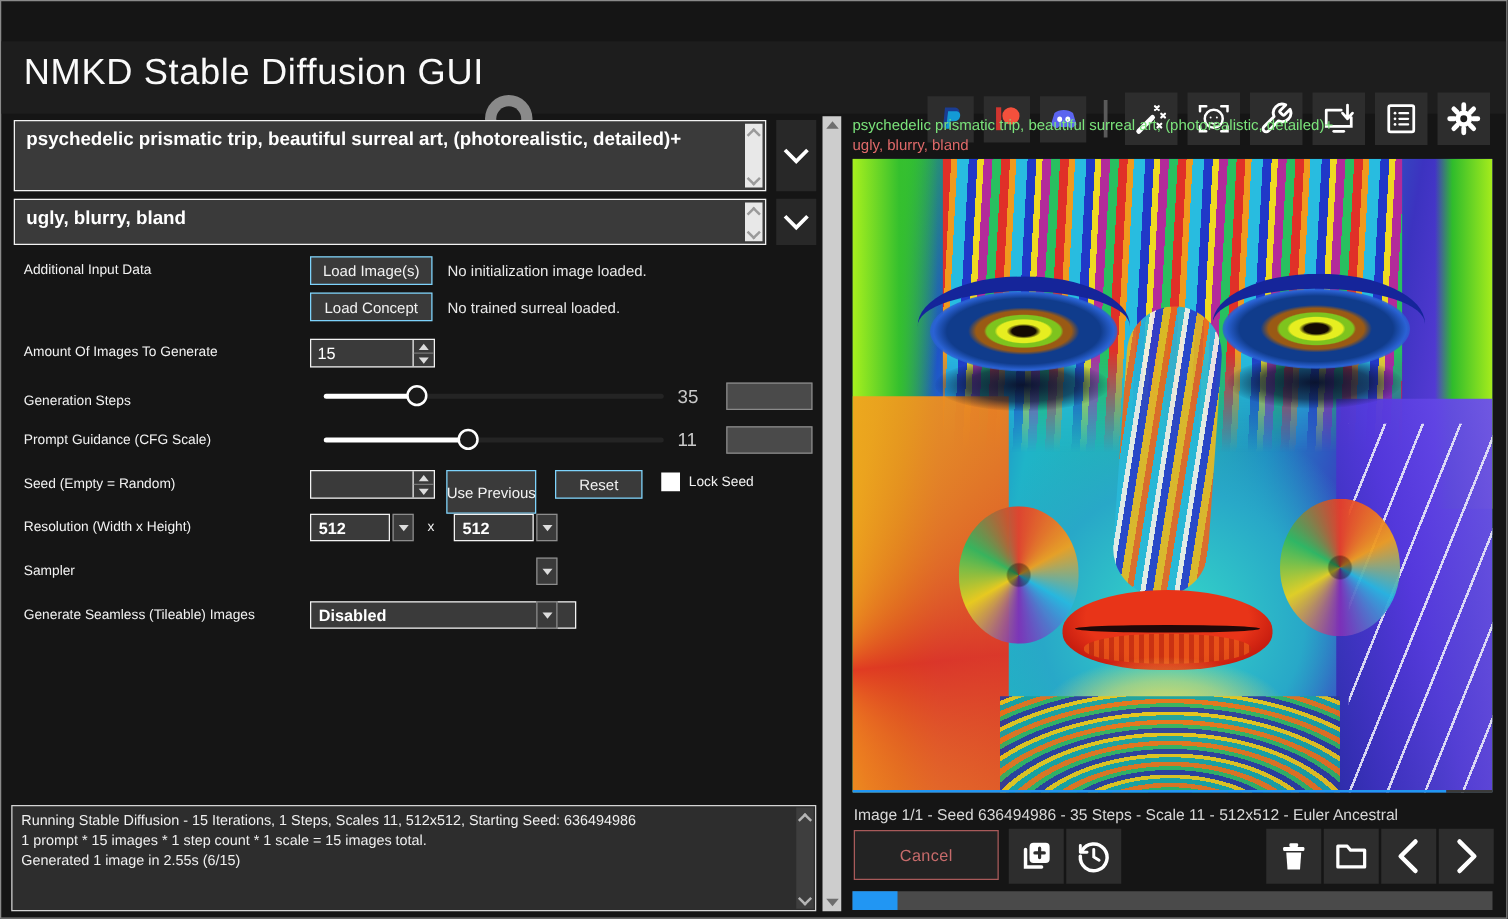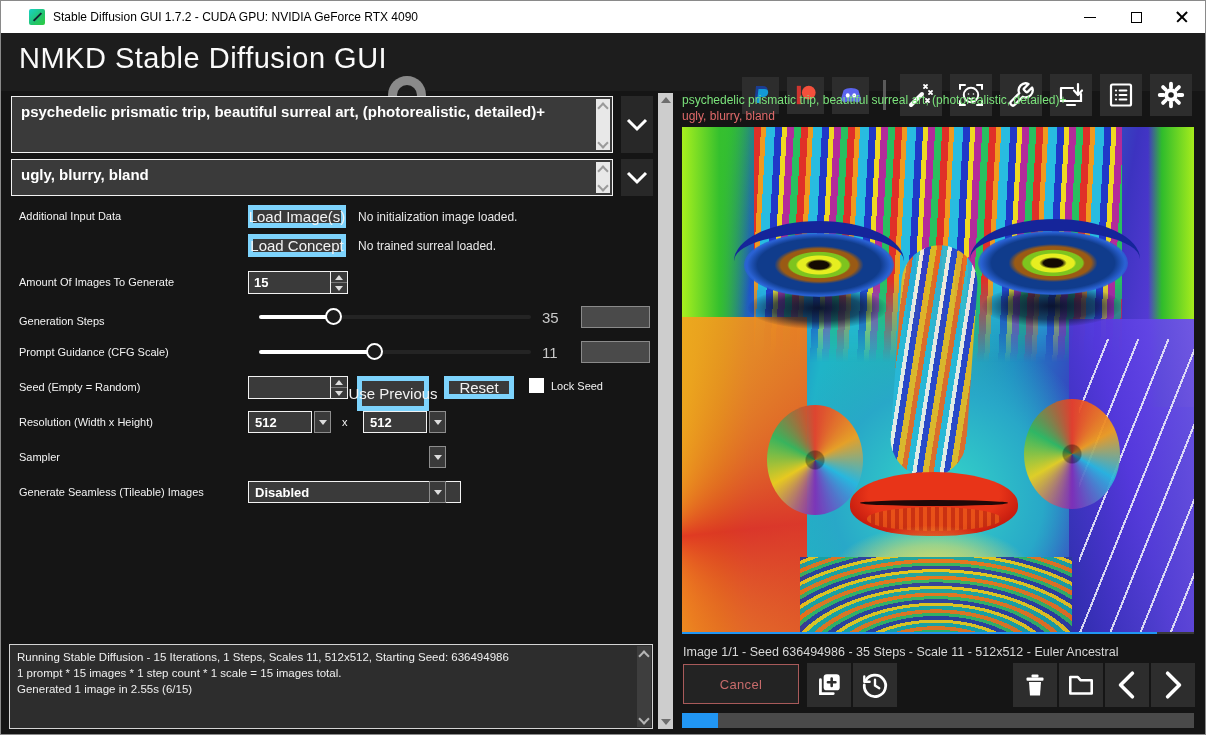--- a/index.html
+++ b/index.html
@@ -44,25 +44,25 @@
   .expandbtn { position:absolute; left:620px; width:32px; background:#282828; display:flex; align-items:center; justify-content:center; }
   .eb1 { top:95px; height:57px; } .eb2 { top:158px; height:37px; }
 
   .mainscroll { position:absolute; left:657px; top:92px; width:15px; height:636px; background:#cdcdcd; }
   .mainscroll .a-up { position:absolute; top:4px; left:3px; }
   .mainscroll .a-dn { position:absolute; bottom:4px; left:3px; }
   .tri-up { width:0; height:0; border-left:5px solid transparent; border-right:5px solid transparent; border-bottom:6px solid #6e6e6e; }
   .tri-dn { width:0; height:0; border-left:5px solid transparent; border-right:5px solid transparent; border-top:6px solid #6e6e6e; }
 
   .flabel { position:absolute; left:18px; font-size:11px; color:#f2f2f2; white-space:nowrap; }
-  .btn { position:absolute; background:#3a3a3a; border:5px solid #7dd3fc; color:#f2f2f2; font-size:15px; display:flex; align-items:center; justify-content:center; white-space:nowrap; }
+  .btn { position:absolute; background:#3a3a3a; border:1px solid #7dd3fc; color:#f2f2f2; font-size:12px; display:flex; align-items:center; justify-content:center; white-space:nowrap; }
   .statustxt { position:absolute; font-size:12px; color:#e8e8e8; white-space:nowrap; }
 
   .spinner { position:absolute; left:247px; width:100px; height:23px; background:#3a3a3a; border:1px solid #f2f2f2; }
-  .spinner input { position:absolute; left:0; top:0; width:78px; height:100%; background:transparent; border:none; outline:none; color:#fff; font-size:13px; font-weight:700; padding:0 5px; font-family:inherit; }
+  .spinner input { position:absolute; left:0; top:0; width:78px; height:100%; background:transparent; border:none; outline:none; color:#fff; font-size:13px; font-weight:400; padding:0 5px; font-family:inherit; }
   .spin-btns { position:absolute; right:0; top:0; bottom:0; width:17px; border-left:1px solid #f2f2f2; display:flex; flex-direction:column; }
   .spin-btns span { flex:1; display:flex; align-items:center; justify-content:center; }
   .spin-btns span:first-child { border-bottom:1px solid #777; }
   .mini-up { width:0;height:0;border-left:4px solid transparent;border-right:4px solid transparent;border-bottom:5px solid #ddd; }
   .mini-dn { width:0;height:0;border-left:4px solid transparent;border-right:4px solid transparent;border-top:5px solid #ddd; }
 
   .slider { position:absolute; left:258px; width:272px; height:18px; }
   .sl-track-w { position:absolute; left:0; top:7px; height:4px; background:#fff; border-radius:2px; }
   .sl-track-d { position:absolute; right:0; top:7px; height:4px; background:#242424; border-radius:2px; }
   .sl-handle { position:absolute; top:0; width:17px; height:17px; border:2.5px solid #fff; border-radius:50%; background:#1a1a1a; margin-left:-9px; }
@@ -125,33 +125,20 @@
   .ib-trash { left:1012px; } .ib-folder { left:1058px; } .ib-prev { left:1104px; } .ib-next { left:1150px; }
 
   .progress { position:absolute; left:681px; top:712px; width:512px; height:15px; background:#4a4a4a; }
   .progress .fill { position:absolute; left:0; top:0; bottom:0; background:#2196f3; }
 </style>
 </head>
 <body>
 
 <div id="app">
 
-  <div class="titlebar">
-    <div class="app-ico"></div>
-    <div class="tb-title">Stable Diffusion GUI 1.7.2 - CUDA GPU: NVIDIA GeForce RTX 4090</div>
-    <div class="winbtn min">
-        <div class="glyph-min"></div>
-      </div>
-    <div class="winbtn max">
-        <div class="glyph-max"></div>
-      </div>
-    <div class="winbtn cls">
-        <div class="glyph-cls"></div>
-      </div>
-  </div>
 
   <div class="header">
     <div class="app-title">NMKD Stable Diffusion GUI</div>
     <div class="logo-ring"></div>
     <div class="toolbar">
       <div class="sbtn">
         <svg width="24" height="24" viewBox="0 0 24 24">
           <path d="M7 3h7c3 0 5 1.6 4.6 4.4-.4 3-2.6 4.6-5.6 4.6h-3l-1 7H5.4L7 3z" fill="#1b3d92"></path>
           <path d="M9.5 6h6c2.6 0 4 1.5 3.6 3.9-.4 2.6-2.3 4.1-5 4.1h-2.6l-.9 6H7.8L9.5 6z" fill="#139ad6"></path>
         </svg>

